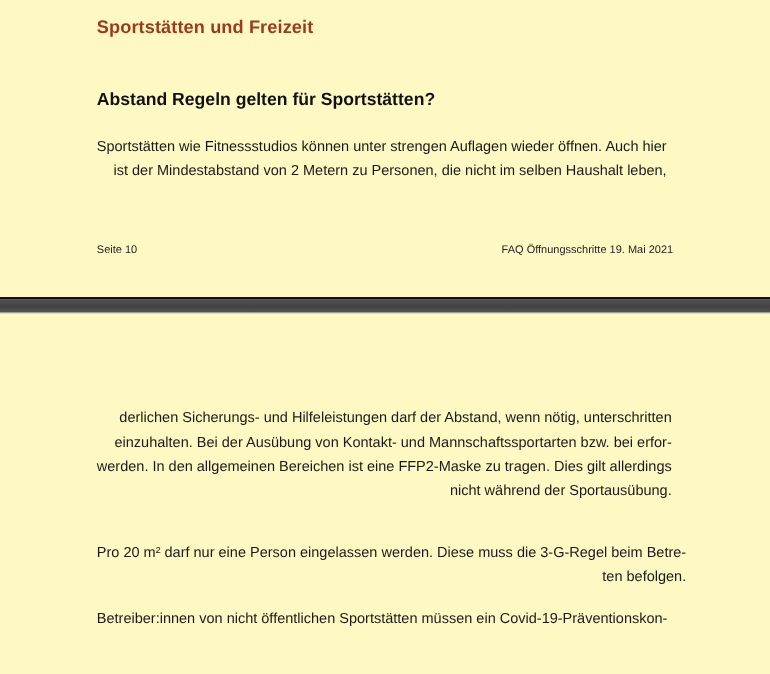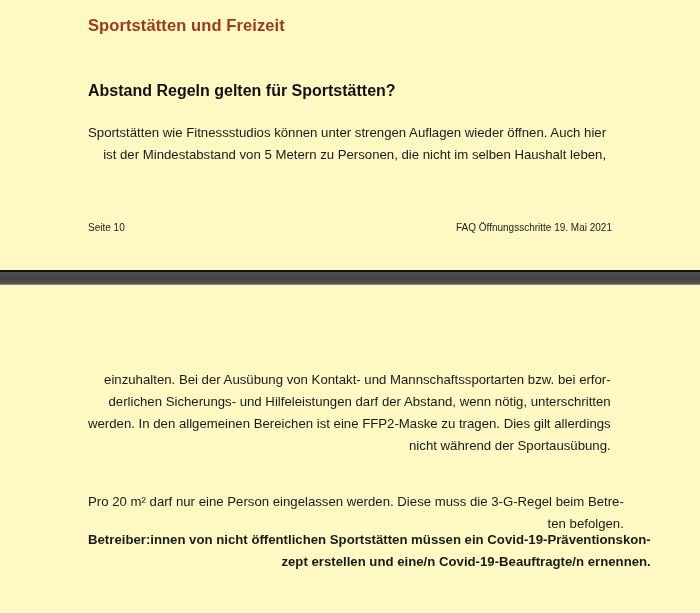--- a/index.html
+++ b/index.html
@@ -80,46 +80,45 @@
       width: 700px;
       height: 15px;
       background: linear-gradient(#4e4e4e, #444444 60%, #555555);
       border-top: 2px solid #111111;
       border-bottom: 1px solid #888888;
       box-sizing: border-box;
     }
 
     .p-b1 { top: 84px; }
     .p-b2 { top: 206px; }
-    .p-b3 { top: 244px; font-weight: bold; }
+    .p-b3 { top: 266px; }
   </style>
 </head>
 <body>
 
 <div class="page page-top">
   <div class="section-title">Sportstätten und Freizeit</div>
   <div class="question">Abstand Regeln gelten für Sportstätten?</div>
   <div class="para p-top">
     <span class="line">Sportstätten wie Fitnessstudios können unter strengen Auflagen wieder öffnen. Auch hier</span>
-    <span class="line">ist der Mindestabstand von 5 Metern zu Personen, die nicht im selben Haushalt leben,</span>
+    <span class="line">ist der Mindestabstand von 2 Metern zu Personen, die nicht im selben Haushalt leben,</span>
   </div>
   <div class="footer-left">Seite 10</div>
   <div class="footer-right">FAQ Öffnungsschritte 19. Mai 2021</div>
 </div>
 
 <div class="page-break"></div>
 
 <div class="page page-bottom">
   <div class="para p-b1">
+    <span class="line">derlichen Sicherungs- und Hilfeleistungen darf der Abstand, wenn nötig, unterschritten</span>
     <span class="line">einzuhalten. Bei der Ausübung von Kontakt- und Mannschaftssportarten bzw. bei erfor-</span>
-    <span class="line">derlichen Sicherungs- und Hilfeleistungen darf der Abstand, wenn nötig, unterschritten</span>
     <span class="line">werden. In den allgemeinen Bereichen ist eine FFP2-Maske zu tragen. Dies gilt allerdings</span>
     <span class="line">nicht während der Sportausübung.</span>
   </div>
   <div class="para p-b2">
     <span class="line">Pro 20 m² darf nur eine Person eingelassen werden. Diese muss die 3-G-Regel beim Betre-</span>
     <span class="line">ten befolgen.</span>
   </div>
   <div class="para p-b3">
     <span class="line">Betreiber:innen von nicht öffentlichen Sportstätten müssen ein Covid-19-Präventionskon-</span>
-    <span class="line">zept erstellen und eine/n Covid-19-Beauftragte/n ernennen.</span>
   </div>
 </div>
 
 </body></html>

